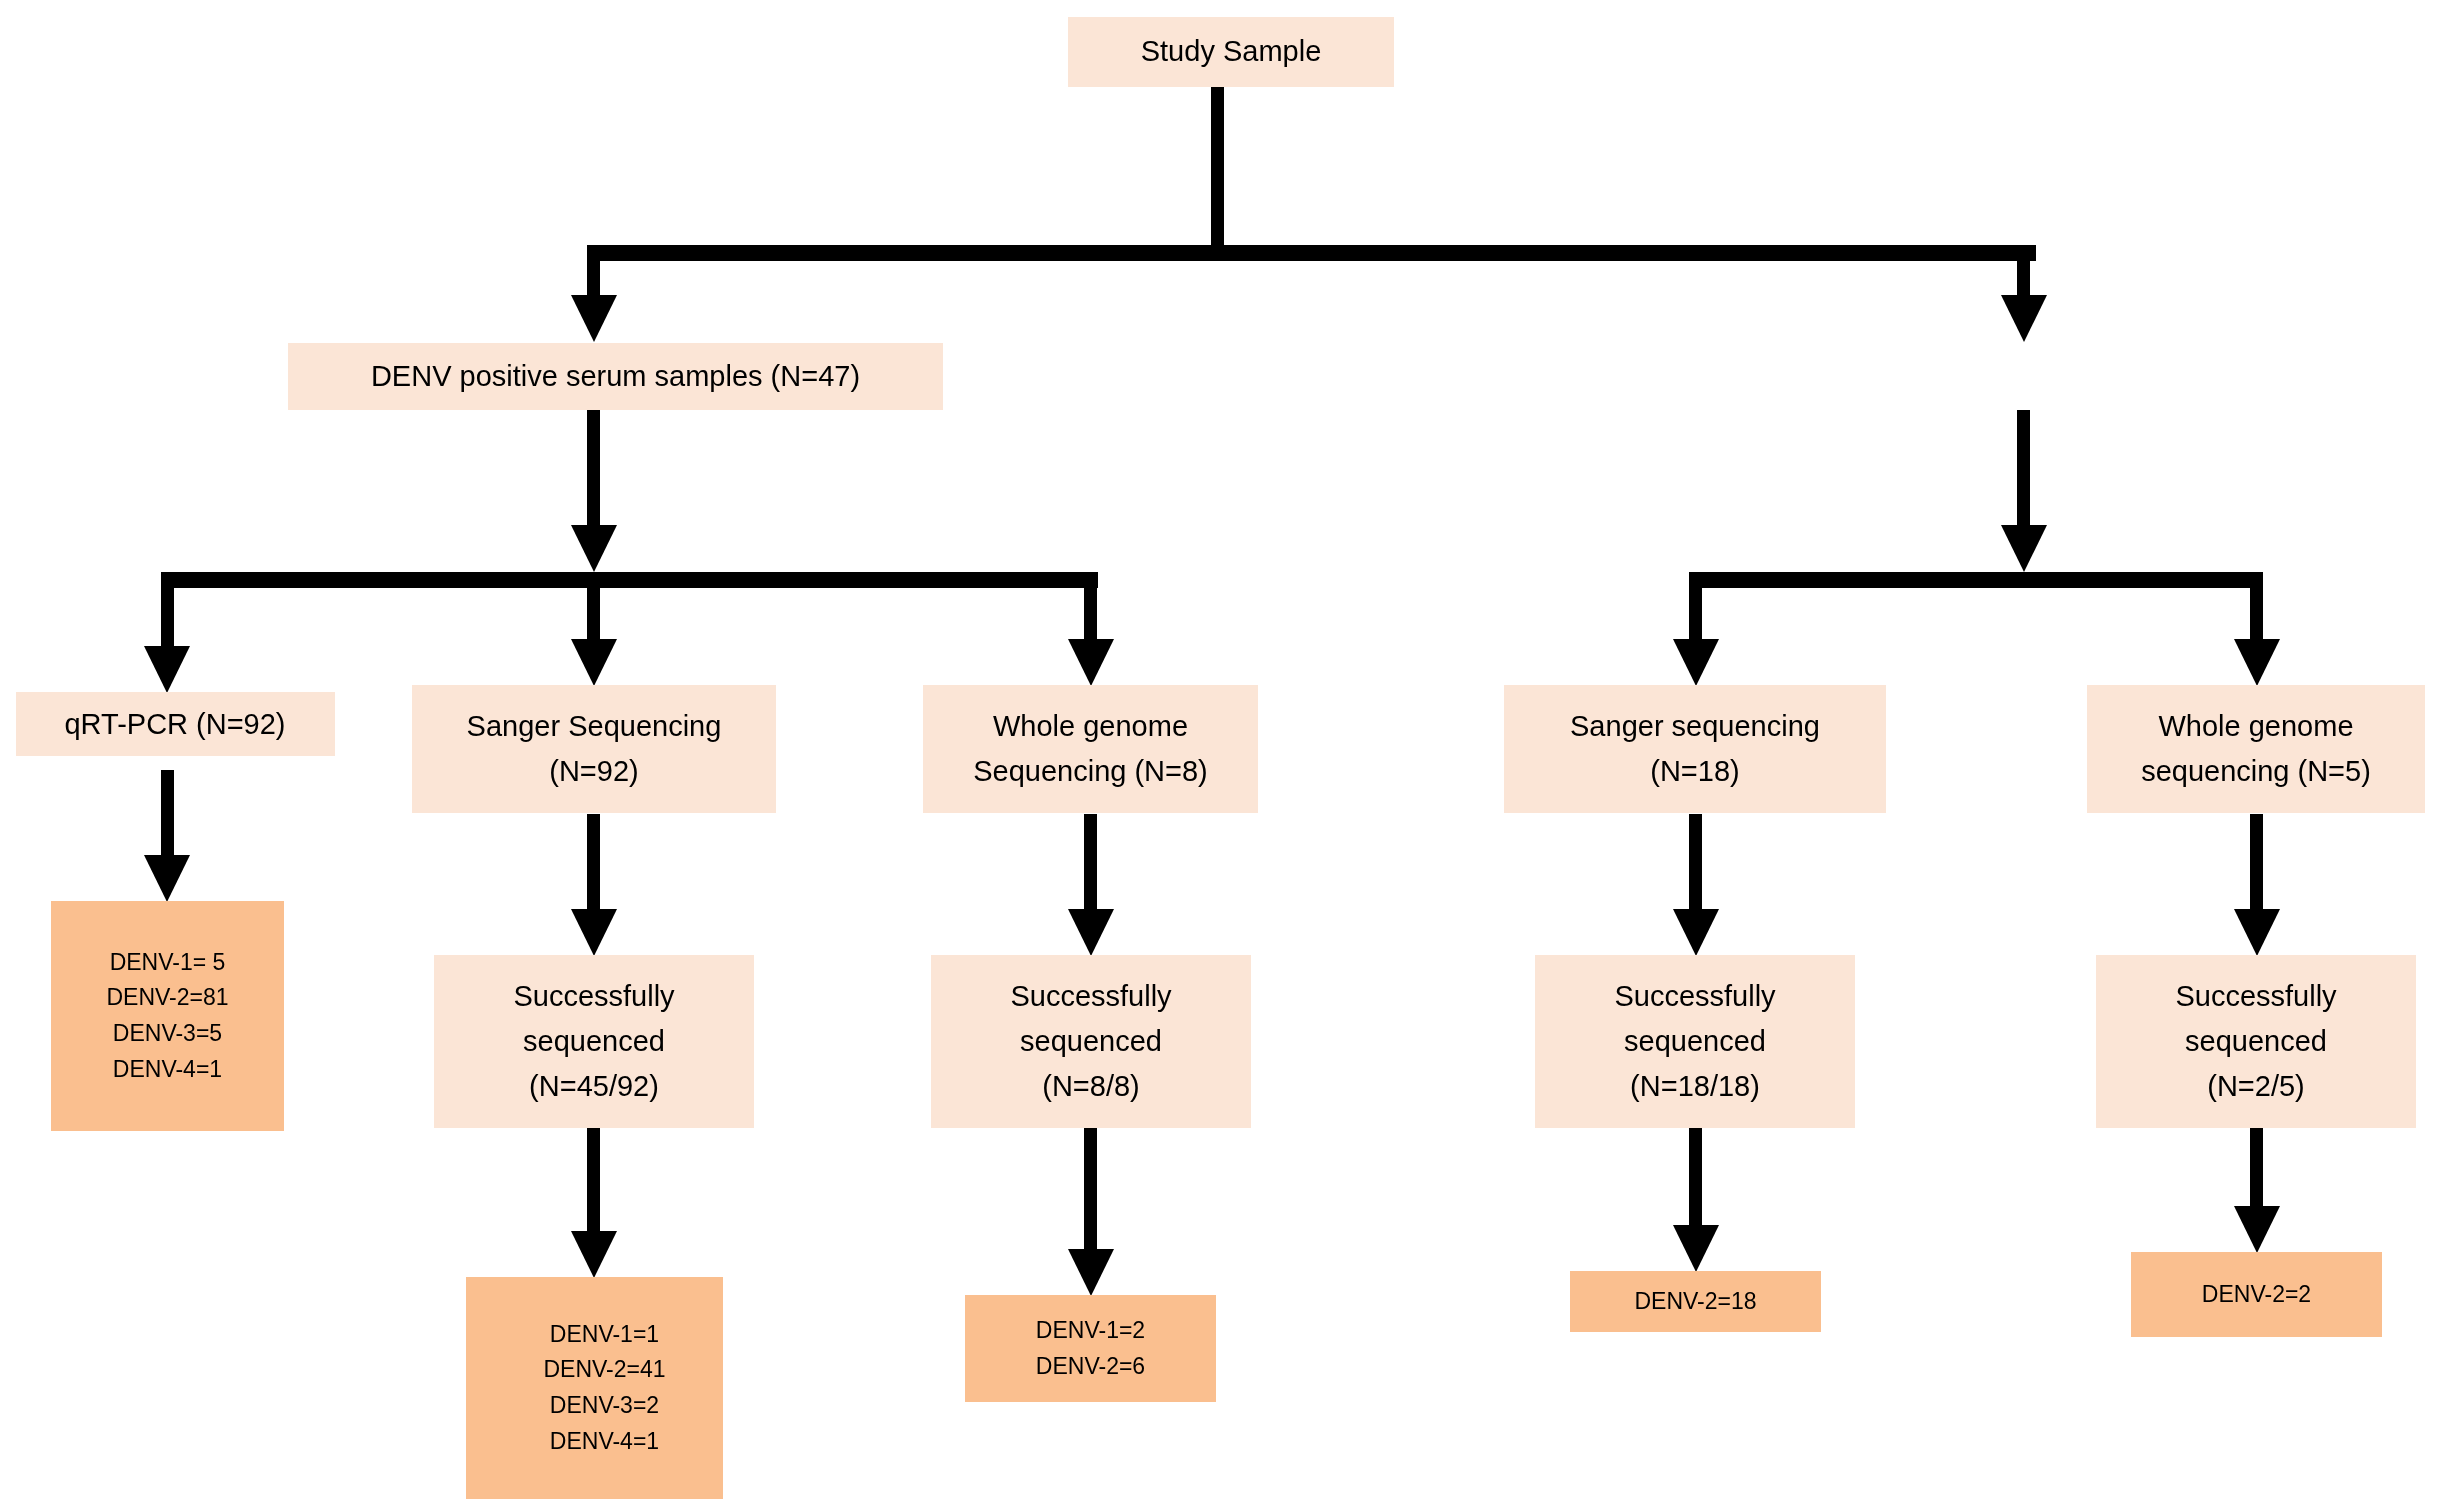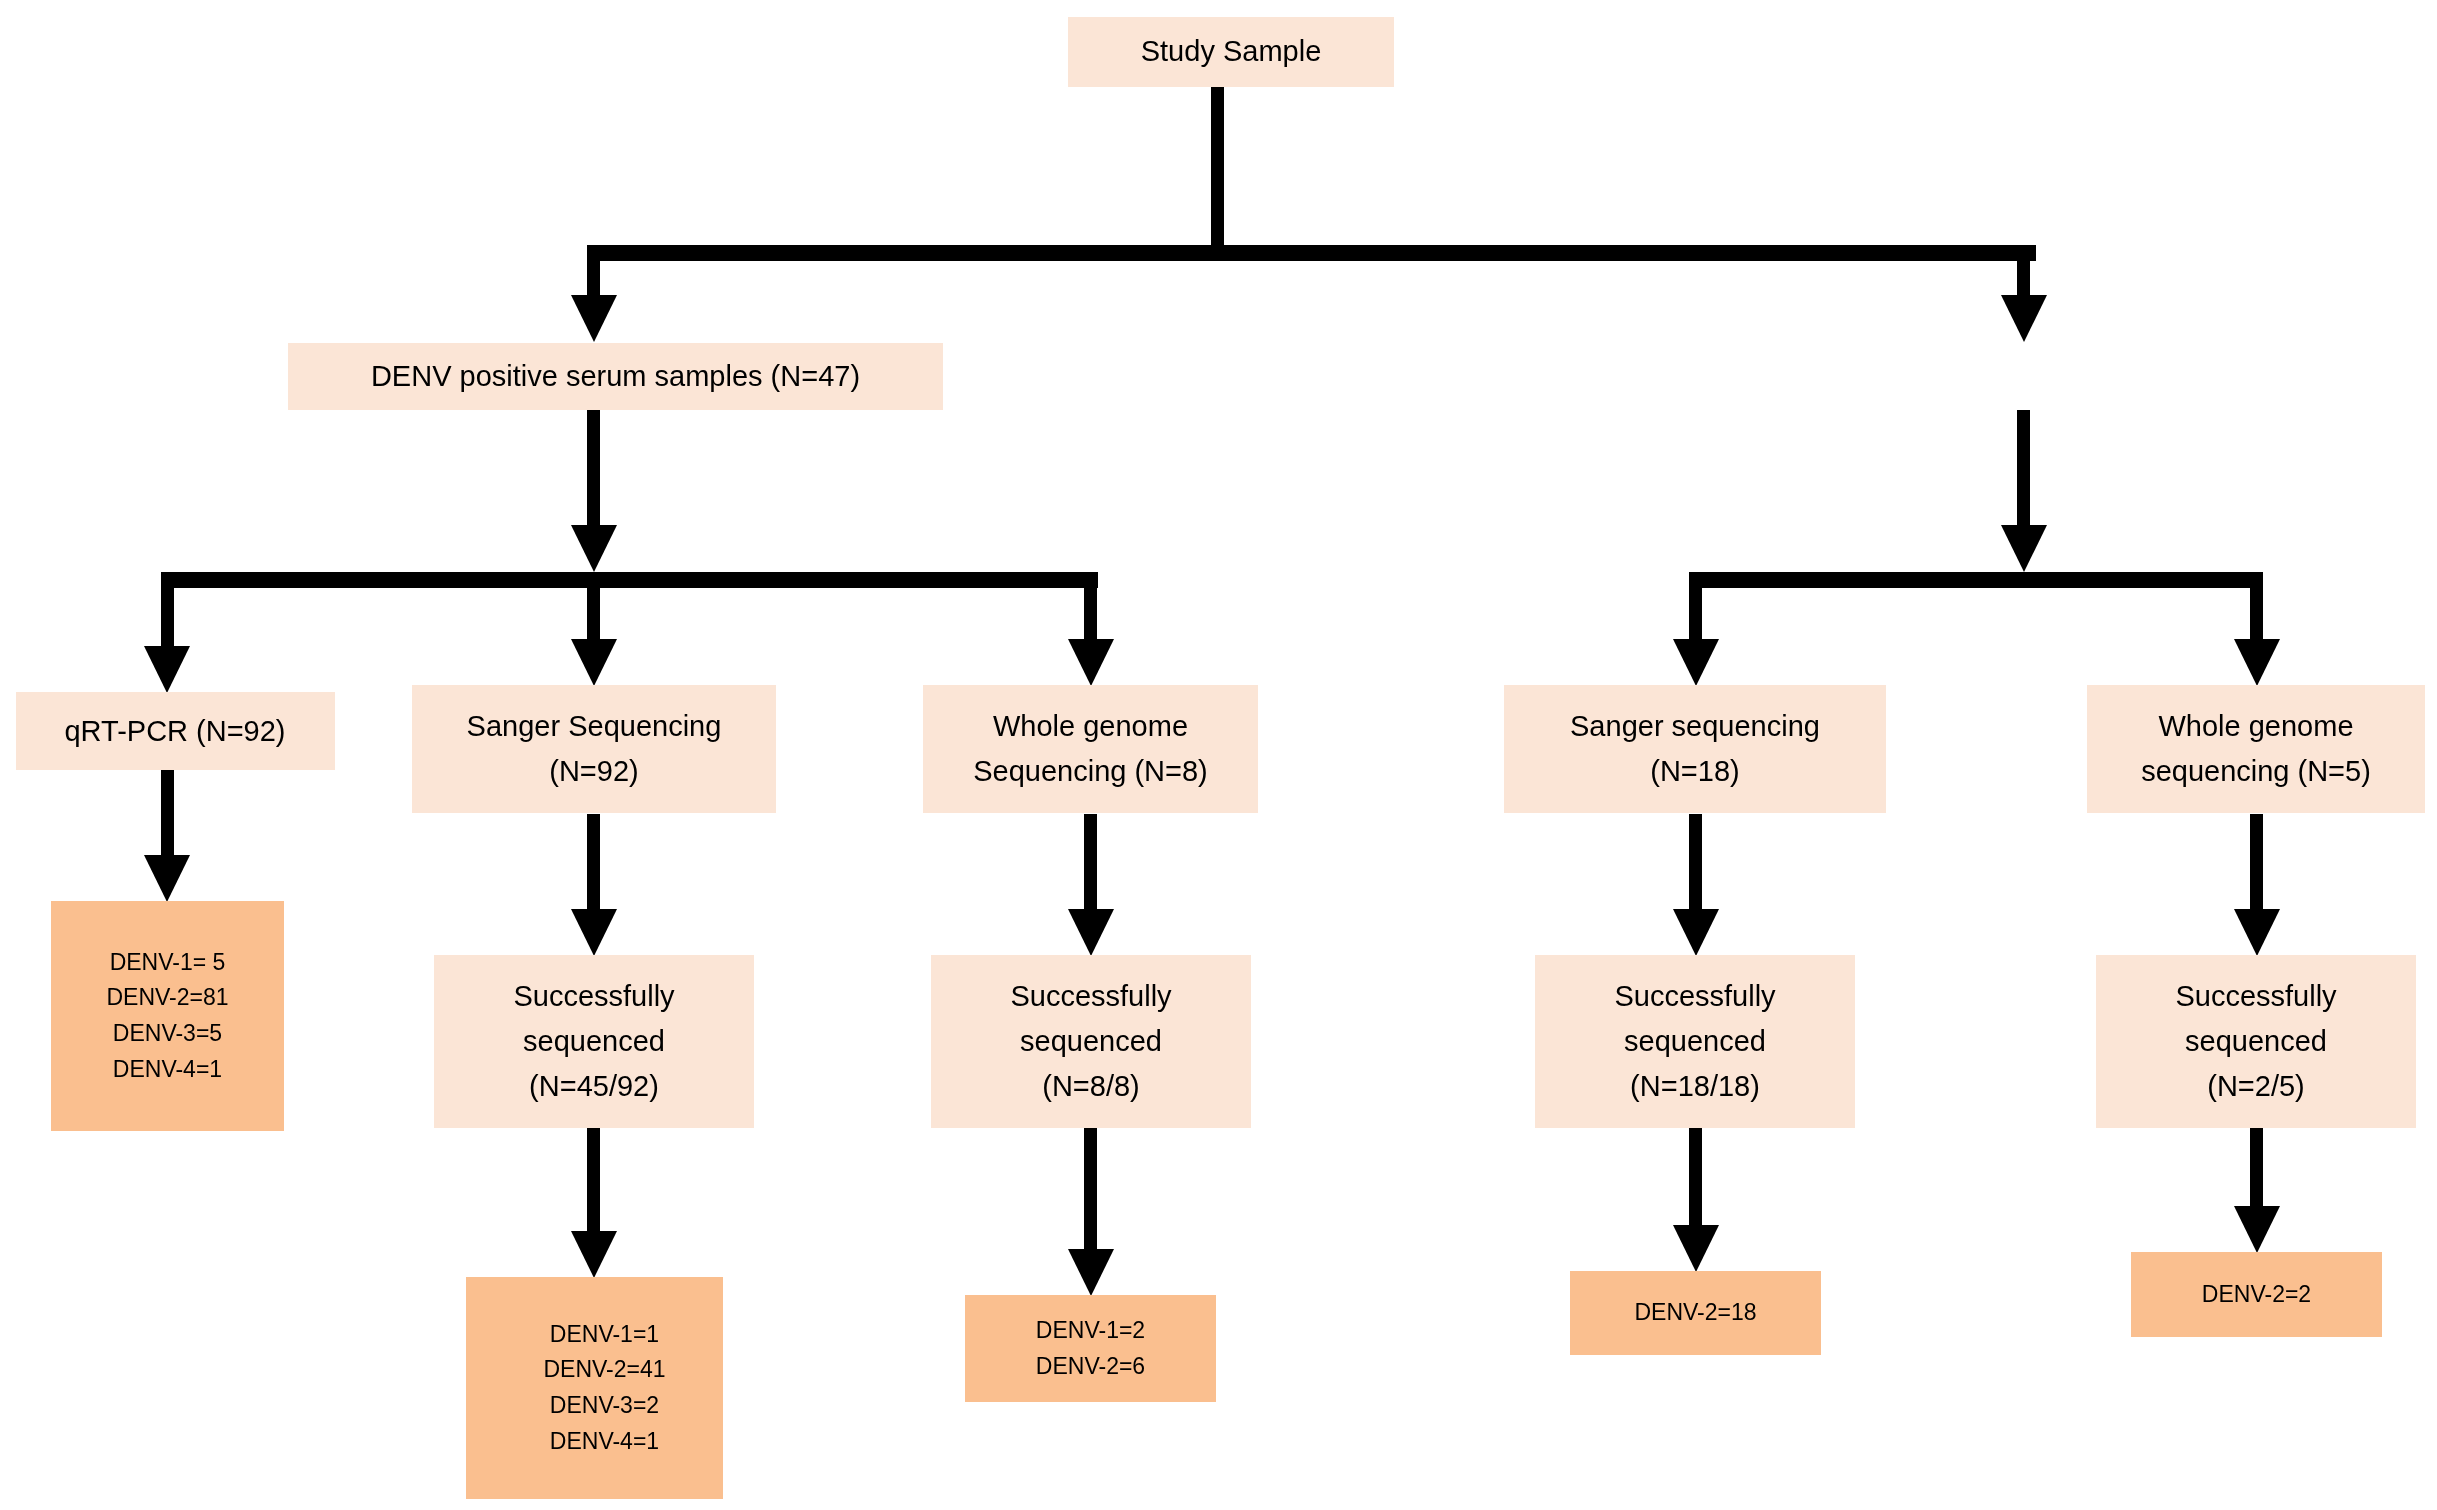--- a/index.html
+++ b/index.html
@@ -80,21 +80,21 @@
   <div class="vline" style="left:1689px; top:1128px; height:98px;"></div>
   <div class="head" style="left:1673px; top:1225px;"></div>
   <div class="vline" style="left:2250px; top:1128px; height:79px;"></div>
   <div class="head" style="left:2234px; top:1206px;"></div>
 
   <div class="box light" style="left:1068px; top:16.7px; width:326px; height:70px;">Study Sample</div>
 
   <div class="box light" style="left:288px; top:343px; width:655px; height:67px;">DENV positive serum samples (N=47)</div>
 
 
-  <div class="box light" style="left:15.5px; top:692px; width:319px; height:78px;">qRT-PCR (N=92)</div>
+  <div class="box light" style="left:15.5px; top:692px; width:319px; height:64px;">qRT-PCR (N=92)</div>
 
   <div class="box light" style="left:412px; top:685px; width:364px; height:128px;">Sanger Sequencing
 (N=92)</div>
 
   <div class="box light" style="left:923px; top:685px; width:335px; height:128px;">Whole genome
 Sequencing (N=8)</div>
 
   <div class="box light" style="left:1504px; top:685px; width:382px; height:128px;">Sanger sequencing
 (N=18)</div>
 
@@ -123,18 +123,18 @@
 (N=2/5)</div>
 
   <div class="box dark" style="left:466px; top:1277px; width:257px; height:222px;padding-left:20px;">DENV-1=1
 DENV-2=41
 DENV-3=2
 DENV-4=1</div>
 
   <div class="box dark" style="left:965px; top:1295px; width:251px; height:107px;">DENV-1=2
 DENV-2=6</div>
 
-  <div class="box dark" style="left:1570px; top:1271px; width:251px; height:84px;">DENV-2=18</div>
+  <div class="box dark" style="left:1570px; top:1271px; width:251px; height:61px;">DENV-2=18</div>
 
   <div class="box dark" style="left:2131px; top:1252px; width:251px; height:85px;">DENV-2=2</div>
 
 </div>
 
 
 </body></html>

